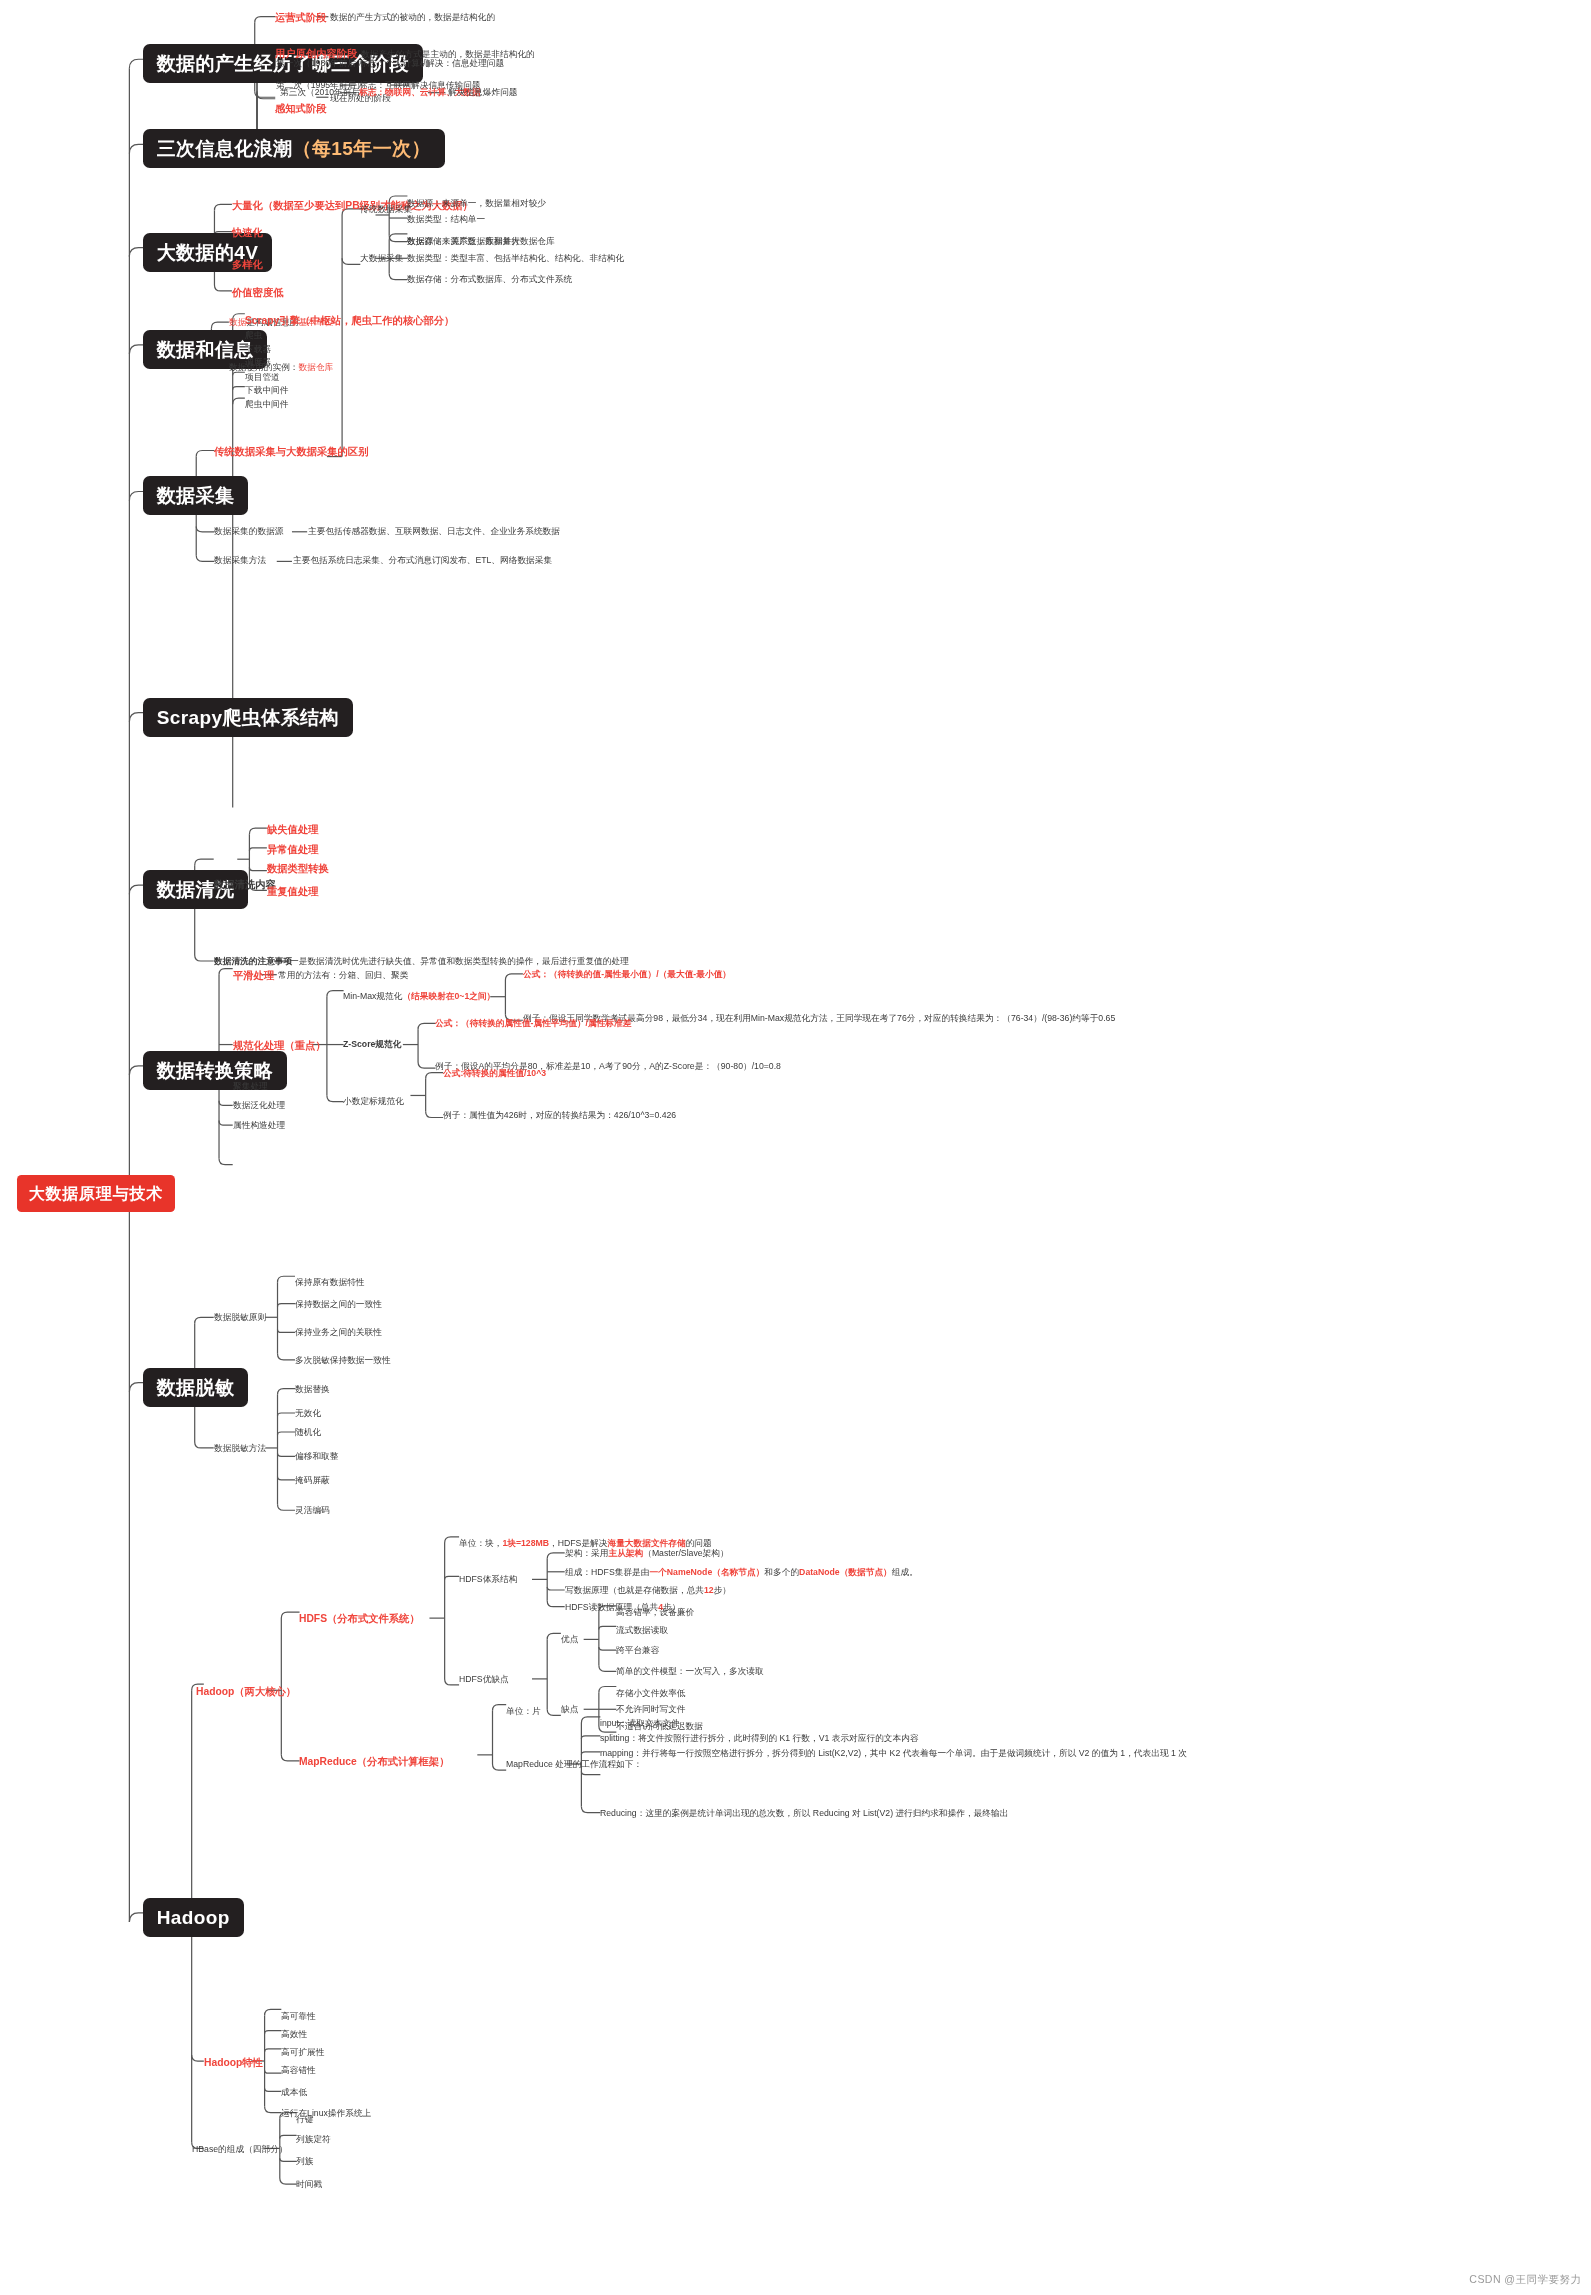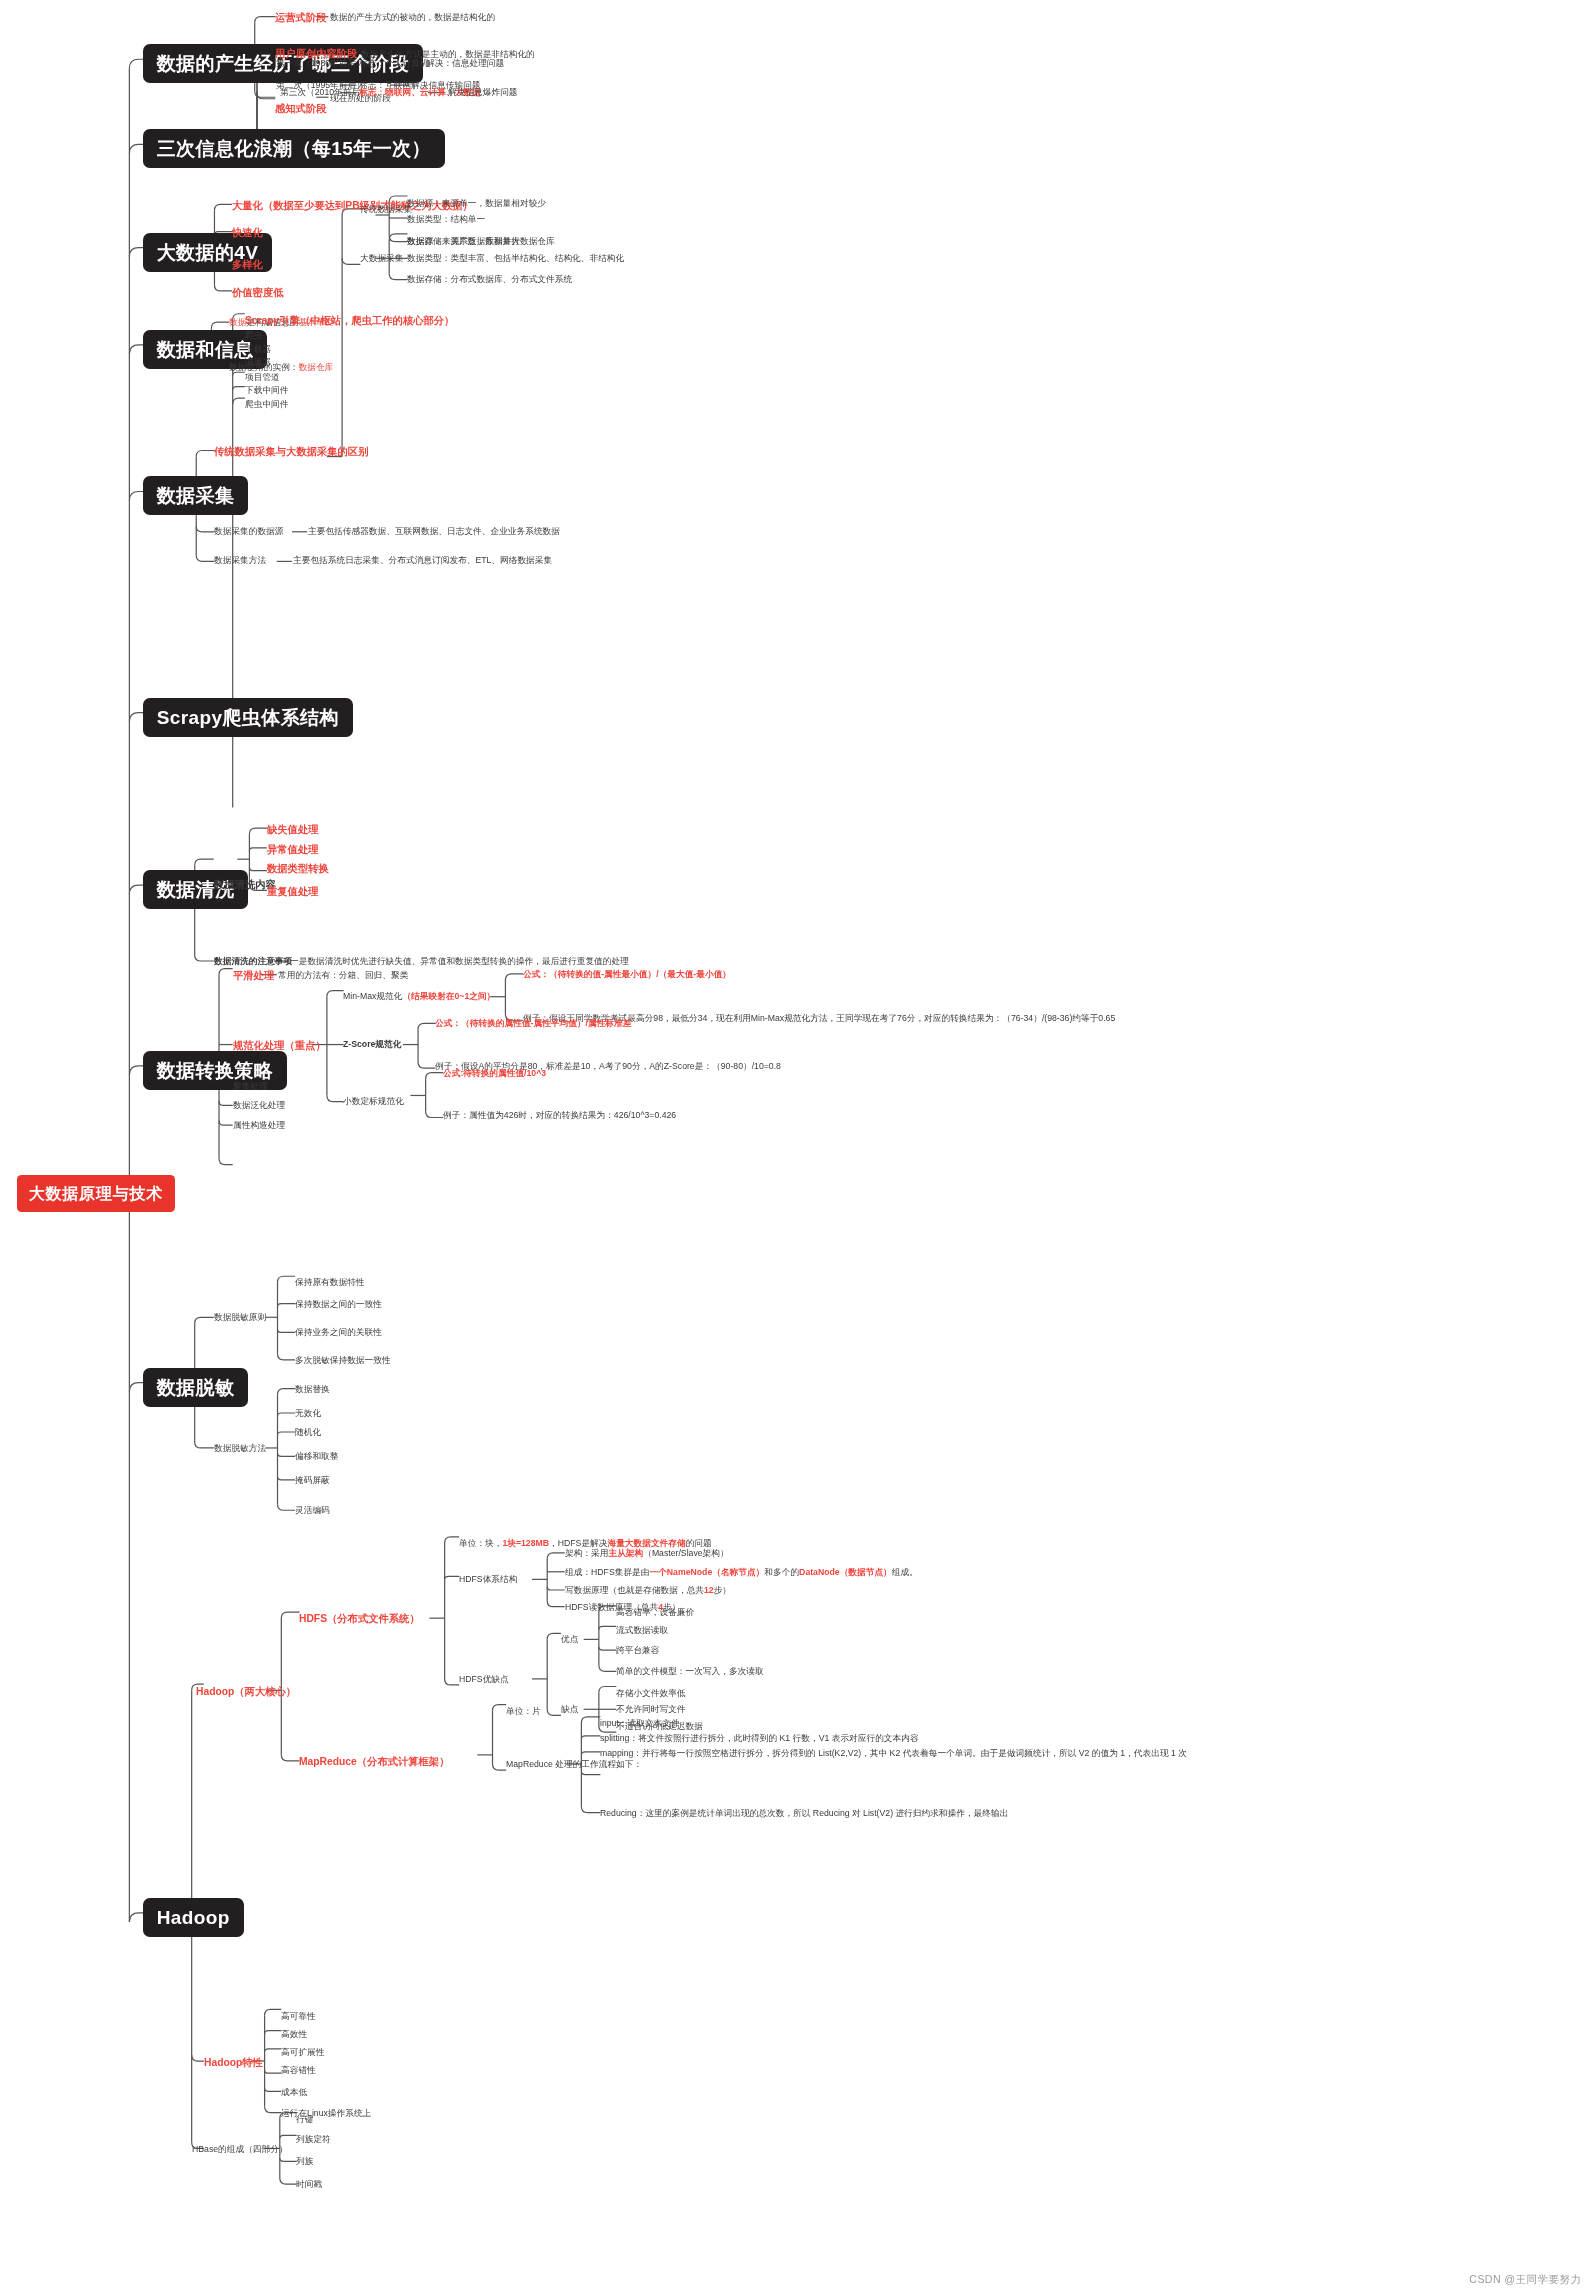--- a/index.html
+++ b/index.html
@@ -21,21 +21,21 @@
   
   .root {
     background:#e8342a; color:#fff; font-weight:bold; font-size:16px;
     padding:7.6px 12px; border-radius:4.6px; letter-spacing:0.8px;
   }
   
   .l1 {
     background:#231f20; color:#fff; font-weight:bold; font-size:19px;
     padding:6.8px 13.7px; border-radius:6.8px; letter-spacing:0.4px;
   }
-  .l1 .red { color:#ffffff; }
+  .l1 .red { color:#fdba74; }
 
   
   .t   { font-size:10.3px; color:#3a3a3a; }
   .t11 { font-size:8.7px; color:#3a3a3a; }
   .red  { color:#f0453c; }
   .redb { color:#f0453c; font-weight:bold; }
   .b    { font-weight:bold; }
   .wrap { white-space:normal; line-height:1.5; }
 
   .watermark {

